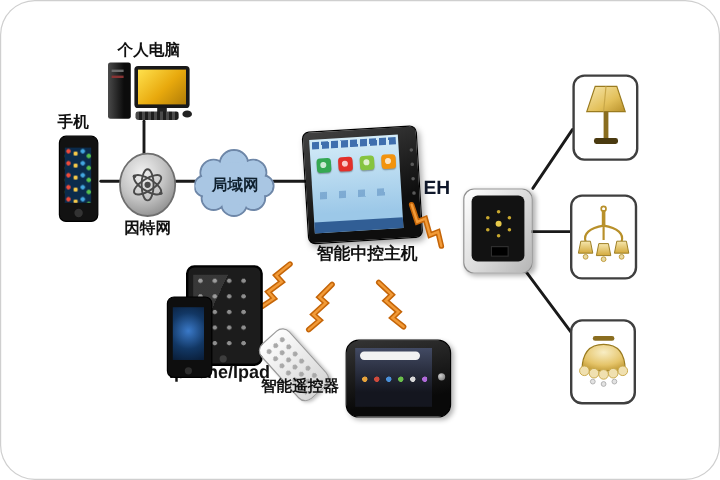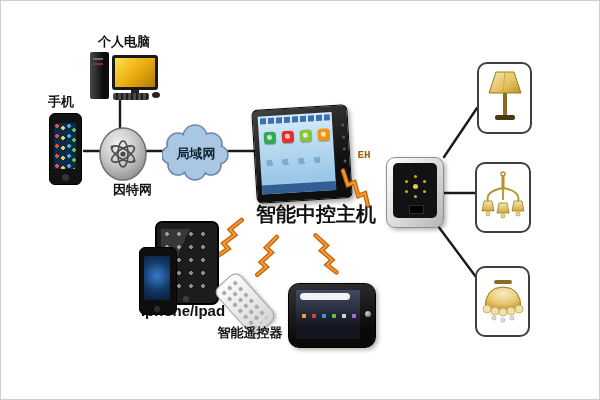--- a/index.html
+++ b/index.html
@@ -1,19 +1,19 @@
 <!DOCTYPE html>
 <html><head>
 <meta charset="utf-8">
 <style>
   html,body{margin:0;padding:0;background:#ffffff;}
   #canvas{
     position:relative;width:600px;height:400px;background:#ffffff;
     font-family:"Liberation Sans","DejaVu Sans",sans-serif;
-    box-shadow:inset 0 0 0 1px #cfcfcf;overflow:hidden;
+    box-shadow:inset 0 0 0 1px #cfcfcf;overflow:hidden;border-radius:29px;
   }
   .abs{position:absolute;}
   .label{
     position:absolute;font-weight:bold;color:#111;font-size:13px;
     text-align:center;line-height:1.15;white-space:nowrap;
   }
   
   .pc-tower{left:90px;top:52px;width:19px;height:47px;border-radius:2px;
     background:linear-gradient(90deg,#4a4a4a,#0c0c0c 70%);}
   .pc-tower i{position:absolute;left:3px;top:6px;width:10px;height:2px;background:#6d6d6d;}
@@ -150,21 +150,21 @@
     <ellipse cx="25" cy="28" rx="23" ry="26" fill="url(#sph)" stroke="#6f6f6f" stroke-width="1.5"></ellipse>
     <g stroke="#4a4a4a" stroke-width="1.6" fill="none">
       <ellipse cx="25" cy="28" rx="13" ry="5" transform="rotate(-32 25 28)"></ellipse>
       <ellipse cx="25" cy="28" rx="13" ry="5" transform="rotate(32 25 28)"></ellipse>
       <ellipse cx="25" cy="28" rx="13" ry="5" transform="rotate(90 25 28)"></ellipse>
     </g>
     <circle cx="25" cy="28" r="2.6" fill="#4a4a4a"></circle>
     <circle cx="14" cy="21" r="1.5" fill="#4a4a4a"></circle>
     <circle cx="36" cy="35" r="1.5" fill="#4a4a4a"></circle>
   </svg>
-  <div class="label" style="left:94px;top:183px;width:58px;text-align:right;">因特网</div>
+  <div class="label" style="left:94px;top:183px;width:58px;">因特网</div>
 
   <svg class="abs" style="left:162px;top:122px" width="68" height="60" viewBox="0 0 68 60">
     <g fill="#a9c6e3" stroke="#6e87a8" stroke-width="1.6">
       <circle cx="16" cy="22" r="11"></circle>
         <circle cx="33" cy="15" r="12"></circle>
         <circle cx="49" cy="22" r="11"></circle>
       <circle cx="57" cy="33" r="9"></circle>
         <circle cx="49" cy="43" r="10"></circle>
         <circle cx="33" cy="47" r="11"></circle>
       <circle cx="16" cy="43" r="10"></circle>
@@ -189,23 +189,23 @@
       <div class="host-tabs"></div>
       <div class="host-icon" style="left:5px;background:#35a853;"></div>
       <div class="host-icon" style="left:23px;background:#e2302a;"></div>
       <div class="host-icon" style="left:41px;background:#86c440;"></div>
       <div class="host-icon" style="left:59px;background:#f2930d;"></div>
       <div class="host-row2"></div>
       <div class="host-bottom"></div>
     </div>
     <div class="host-btns"></div>
   </div>
-  <div class="label" style="left:256px;top:203px;width:100px;font-size:20px;">智能中控主机</div>
-
-  <div class="label" style="left:352px;top:149px;width:24px;font-size:11px;color:#a16207;font-family:Liberation Mono, monospace;">EH</div>
+  <div class="label" style="left:256px;top:203px;width:100px;font-size:14px;">智能中控主机</div>
+
+  <div class="label" style="left:352px;top:149px;width:24px;font-size:16px;color:#0f172a;">EH</div>
   <svg class="bolt" style="left:346px;top:165px;transform:rotate(-55deg)" width="20" height="44" viewBox="0 0 20 44">
     <polyline points="16,2 7,14 13,18 4,29 10,33 2,42" fill="none" stroke="#c56508" stroke-width="4.6" stroke-linecap="round"></polyline>
     <polyline points="16,2 7,14 13,18 4,29 10,33 2,42" fill="none" stroke="#f29b38" stroke-width="2" stroke-linecap="round"></polyline>
   </svg>
 
   <div class="abs tswitch">
     <div class="tswitch-face">
       <div class="tswitch-ring"></div>
       <div class="tswitch-dot"></div>
       <div class="tswitch-win"></div>
@@ -295,21 +295,21 @@
   </div>
   <div class="abs iphone">
     <div class="iphone-screen"></div>
     <div class="iphone-home"></div>
   </div>
   <div class="label" style="left:133px;top:302px;width:100px;font-size:15px;">Iphone/Ipad</div>
 
   <div class="abs remote">
     <div class="remote-keys"></div>
   </div>
-  <div class="label" style="left:205px;top:326px;width:90px;">智能遥控器</div>
+  <div class="label" style="left:205px;top:316px;width:90px;font-family:Liberation Mono, monospace;">智能遥控器</div>
 
   <div class="abs gateway">
     <div class="gw-screen">
       <div class="gw-search"></div>
       <div class="gw-icons"></div>
     </div>
     <div class="gw-cam"></div>
   </div>
 
 </div>

